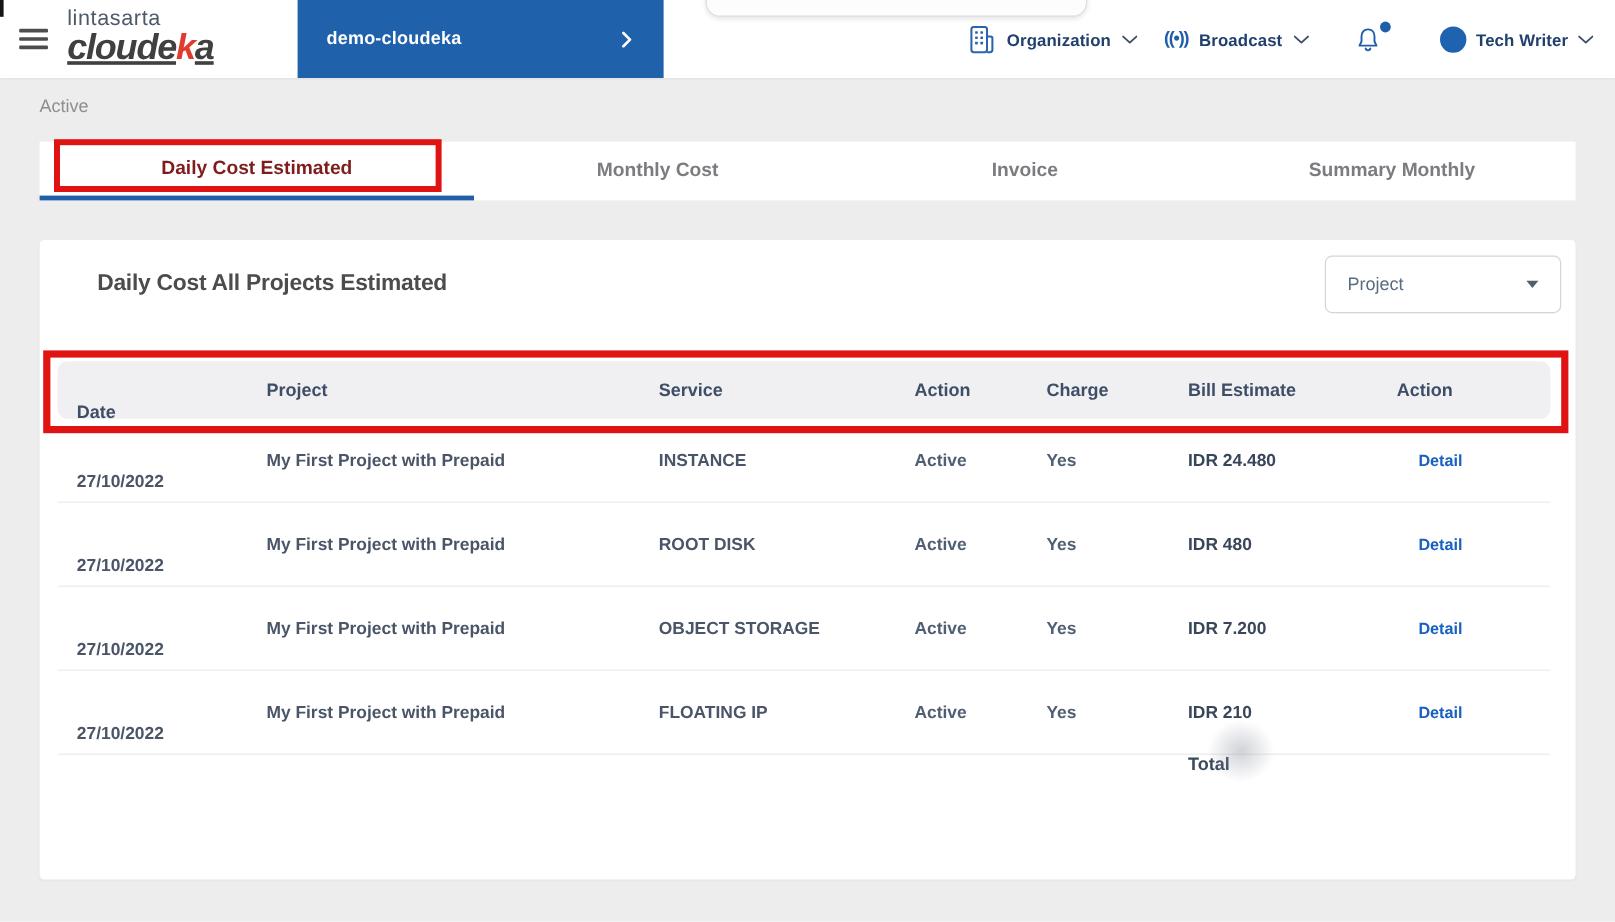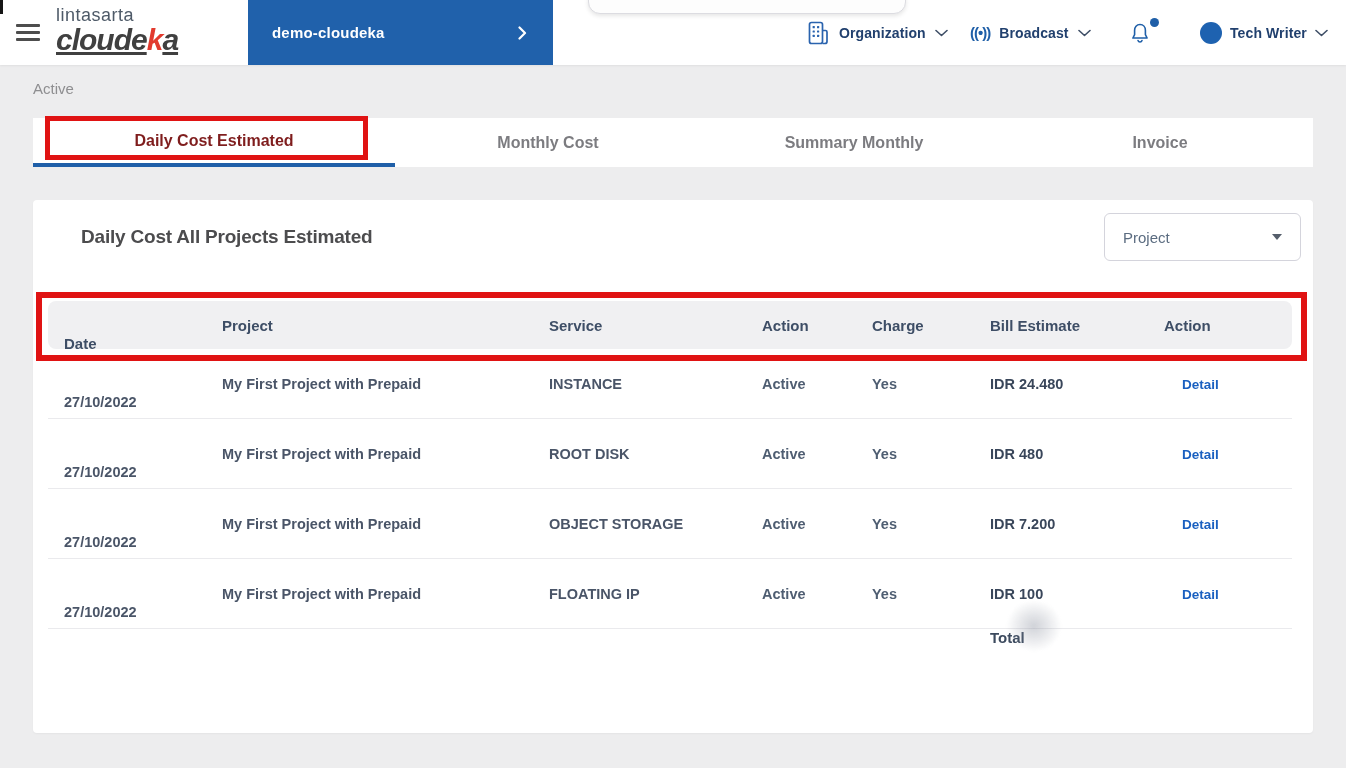--- a/index.html
+++ b/index.html
@@ -193,22 +193,22 @@
   <div class="top-artifact"></div>
 </div>
 
 <div class="corner-tick"></div>
 
 <div class="breadcrumb">Active</div>
 
 <div class="tabstrip">
   <div class="tab tab-0 active">Daily Cost Estimated</div>
   <div class="tab tab-1">Monthly Cost</div>
+  <div class="tab tab-2">Invoice</div>
   <div class="tab tab-3">Summary Monthly</div>
-  <div class="tab tab-2">Invoice</div>
 </div>
 
 <div class="card">
 
   <div class="card-title">
     <div class="card-title-inner">Daily Cost All Projects Estimated</div>
   </div>
 
   <div class="select">
     <span class="select-value">Project</span>
@@ -256,21 +256,21 @@
       <div class="cell c-bill td td-bill">IDR 7.200</div>
       <div class="cell c-action"><span class="detail-link">Detail</span></div>
     </div>
 
     <div class="trow">
       <div class="cell c-date td">27/10/2022</div>
       <div class="cell c-project td">My First Project with Prepaid</div>
       <div class="cell c-service td">FLOATING IP</div>
       <div class="cell c-status td td-muted">Active</div>
       <div class="cell c-charge td td-muted">Yes</div>
-      <div class="cell c-bill td td-bill">IDR 100</div>
+      <div class="cell c-bill td td-bill">IDR 210</div>
       <div class="cell c-action"><span class="detail-link">Detail</span></div>
     </div>
 
     <div class="total-block">
       <div class="total-label">Total</div>
     </div>
 
   </div>
 
   <div class="smudge"></div>

